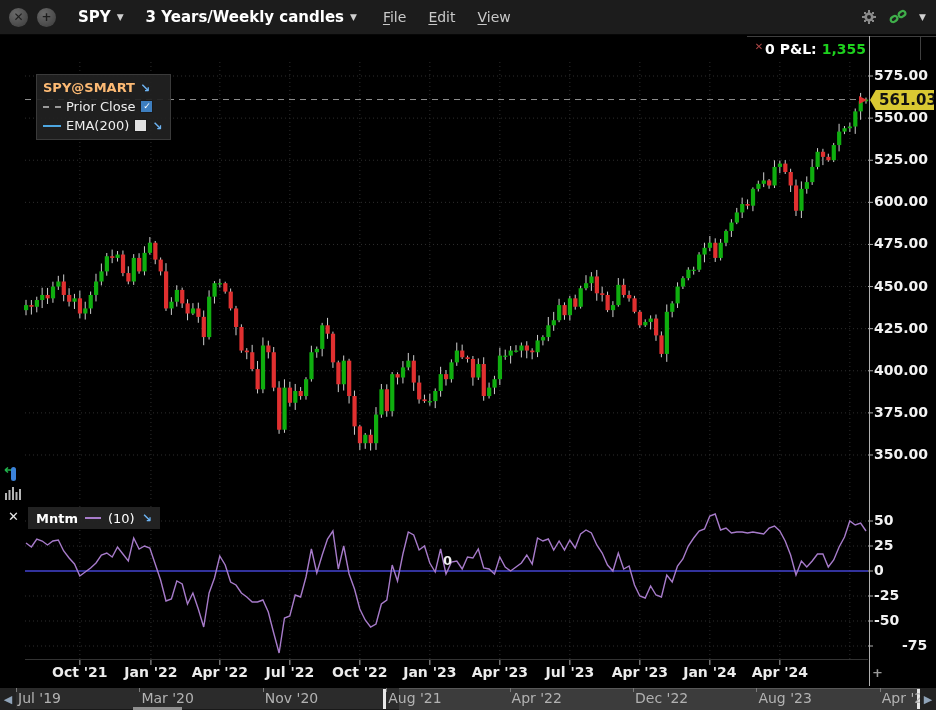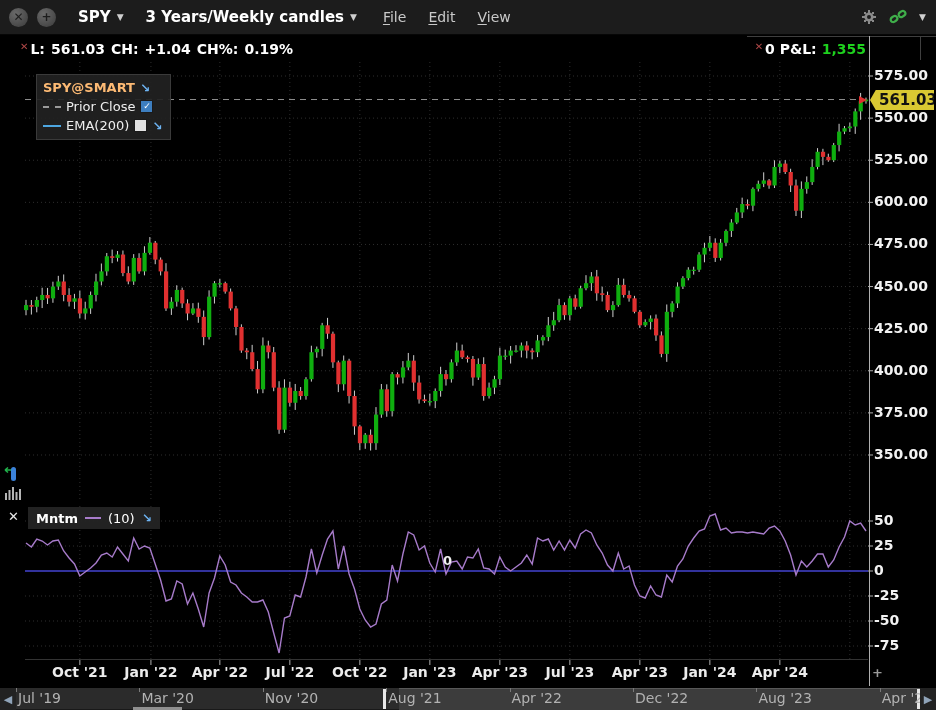--- a/index.html
+++ b/index.html
@@ -106,23 +106,20 @@
       <svg width="18" height="16" viewBox="0 0 18 16">
         <g stroke="#3fae4a" stroke-width="2.2" fill="none">
           <rect x="1.5" y="7.5" width="7" height="5" rx="2.5" transform="rotate(-35 5 10)"></rect>
           <rect x="9.5" y="2.5" width="7" height="5" rx="2.5" transform="rotate(-35 13 5)"></rect>
         </g>
       </svg>
       <span class="caret">▼</span>
     </div>
   </div>
 
-  <div class="quote-row">
-    <span class="mini-x">✕</span><span class="tk">L:</span><span class="tk">561.03</span><span class="tk">CH:</span><span class="tk">+1.04</span><span class="tk">CH%:</span><span class="tk">0.19%</span>
-  </div>
   <div class="frame-h"></div>
   <div class="frame-v"></div>
   <div class="pnl-row">
     <span class="mini-x">✕</span><span>0</span>
     <span>P&amp;L:</span><span class="pnl-val" id="pnl-value" style="color: rgb(30, 209, 30);">1,355</span>
   </div>
 
   <svg id="chart-svg" class="chart" width="936" height="710" viewBox="0 0 936 710">
       <line x1="25" x2="868" y1="76" y2="76" stroke="#2e2e2e" stroke-width="1" stroke-dasharray="1,3"></line>
       <line x1="25" x2="868" y1="118.11" y2="118.11" stroke="#2e2e2e" stroke-width="1" stroke-dasharray="1,3"></line>
@@ -545,21 +542,21 @@
       <div class="axis-label" style="top: 361.77px;">400.00</div>
       <div class="axis-label" style="top: 403.88px;">375.00</div>
       <div class="axis-label" style="top: 445.99px;">350.00</div>
     </div>
   <div id="mom-labels">
       <div class="axis-label" style="top: 512px;">50</div>
       <div class="axis-label" style="top: 537px;">25</div>
       <div class="axis-label" style="top: 562px;">0</div>
       <div class="axis-label" style="top: 587px;">-25</div>
       <div class="axis-label" style="top: 612px;">-50</div>
-      <div class="axis-label" style="top: 637px;">-75</div>
+      <div class="axis-label" style="top: 637px; margin-left: 28px;">-75</div>
     </div>
   <div id="date-labels">
       <div class="date-label" style="left: 79.846px;">Oct '21</div>
       <div class="date-label" style="left: 150.923px;">Jan '22</div>
       <div class="date-label" style="left: 219.846px;">Apr '22</div>
       <div class="date-label" style="left: 289.845px;">Jul '22</div>
       <div class="date-label" style="left: 359.845px;">Oct '22</div>
       <div class="date-label" style="left: 429.845px;">Jan '23</div>
       <div class="date-label" style="left: 499.845px;">Apr '23</div>
       <div class="date-label" style="left: 569.845px;">Jul '23</div>

